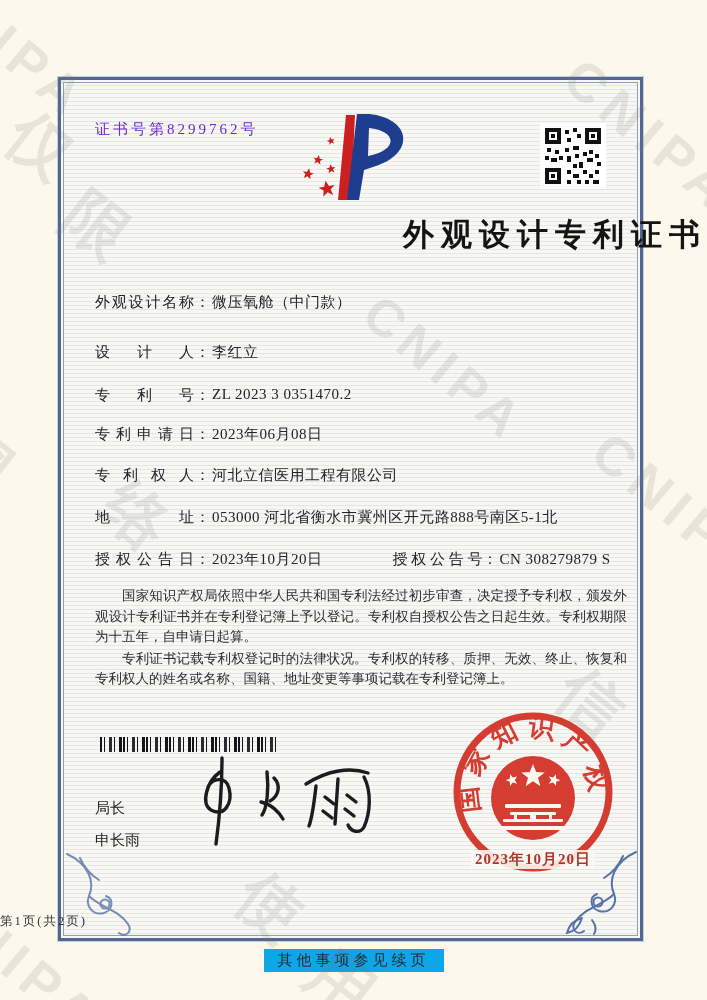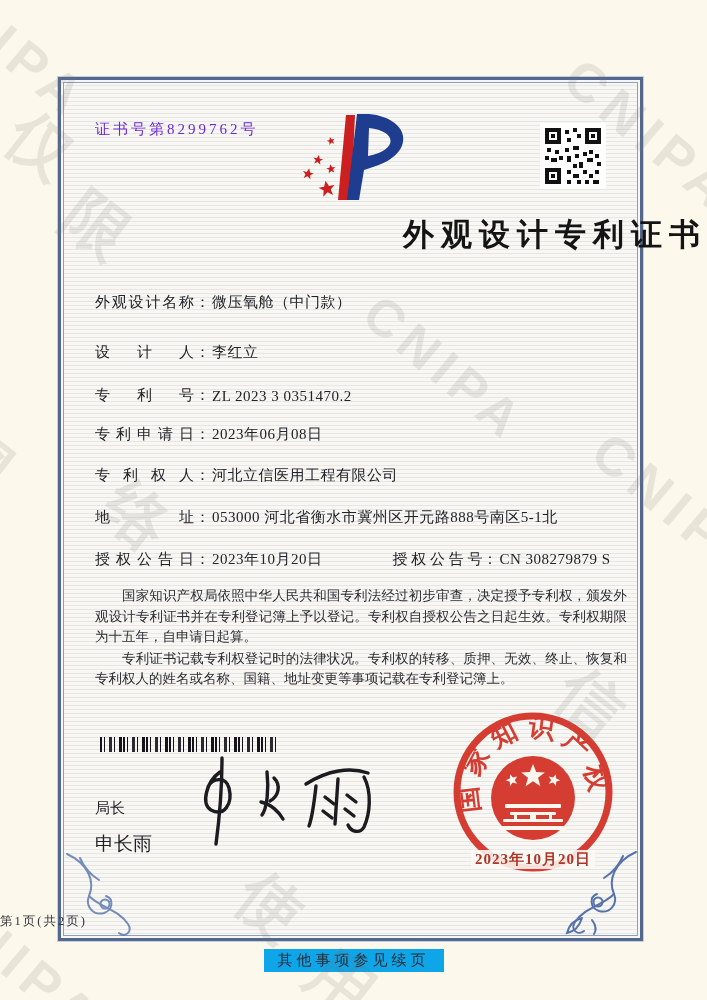--- a/index.html
+++ b/index.html
@@ -18,21 +18,21 @@
 
   
   .cert-no{position:absolute;left:95px;top:120px;font-size:15px;letter-spacing:3px;color:#6d28d9;z-index:2;}
   .logo{position:absolute;left:298px;top:112px;z-index:2;}
   .qr{position:absolute;left:540px;top:123px;width:62px;height:62px;background:#fff;padding:2px;z-index:2;}
   .title{position:absolute;left:0;top:214px;width:707px;text-align:right;font-size:31px;font-weight:bold;
     letter-spacing:7px;color:#141414;z-index:2;}
 
   
   .fields{position:absolute;left:95px;top:0;z-index:2;font-size:15px;color:#23232a;}
-  .frow{position:absolute;left:0;white-space:nowrap;display:flex;align-items:flex-end;}
+  .frow{position:absolute;left:0;white-space:nowrap;display:flex;align-items:flex-start;}
   .frow:nth-of-type(1){top:293px;}
   .frow:nth-of-type(2){top:343px;}
   .frow:nth-of-type(3){top:386px;}
   .frow:nth-of-type(4){top:425px;}
   .frow:nth-of-type(5){top:466px;}
   .frow:nth-of-type(6){top:508px;}
   .frow:nth-of-type(7){top:550px;}
   .flabel{display:inline-block;width:100px;text-align:justify;text-align-last:justify;letter-spacing:1px;}
   .flabel-sm{display:inline-block;width:90px;text-align:justify;text-align-last:justify;}
   .colon{display:inline-block;margin-right:2px;}
@@ -46,21 +46,21 @@
 
   
   .barcode{position:absolute;left:100px;top:737px;width:178px;height:15px;z-index:2;
     background-image:
       repeating-linear-gradient(90deg,#14141a 0 2px,transparent 2px 4px,#14141a 4px 5px,transparent 5px 9px,
         #2a2a30 9px 12px,transparent 12px 14px,#14141a 14px 15px,transparent 15px 19px,#14141a 19px 22px,transparent 22px 23px);}
 
   
   .signer-title{position:absolute;left:95px;top:799px;font-size:15px;color:#1f1f24;z-index:2;
     font-family:"Liberation Sans","DejaVu Sans",sans-serif;}
-  .signer-name{position:absolute;left:95px;top:831px;font-size:19px;color:#1f1f24;z-index:2;
+  .signer-name{position:absolute;left:95px;top:831px;font-size:15px;color:#1f1f24;z-index:2;
     font-family:"Liberation Sans","DejaVu Sans",sans-serif;}
   .signature{position:absolute;left:188px;top:752px;z-index:2;}
 
   
   .stamp{position:absolute;left:433px;top:692px;width:200px;height:200px;z-index:3;opacity:.93;}
   .stamp-date{position:absolute;left:50%;top:158px;transform:translateX(-50%);white-space:nowrap;
     font-size:15px;font-weight:bold;color:#a8271b;background:rgba(252,250,244,.88);padding:0 4px;letter-spacing:1px;}
 
   
   .page-num{position:absolute;left:0;top:913px;width:707px;text-align:left;font-size:12.5px;letter-spacing:2px;color:#33333a;z-index:2;}

